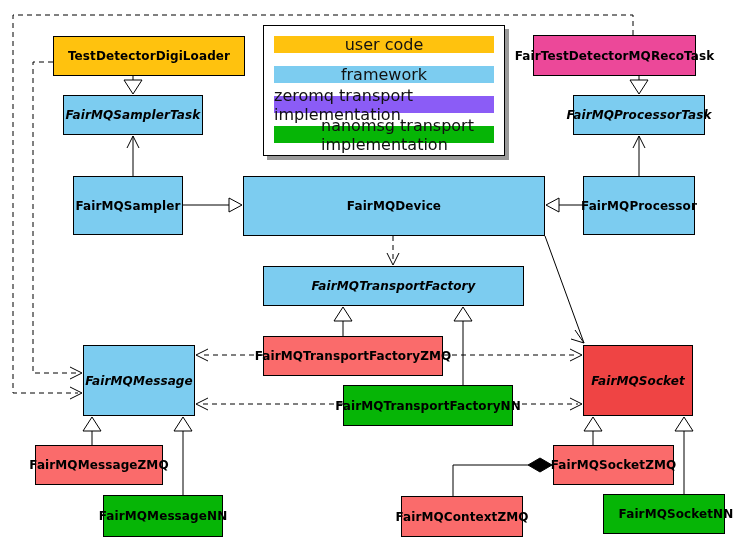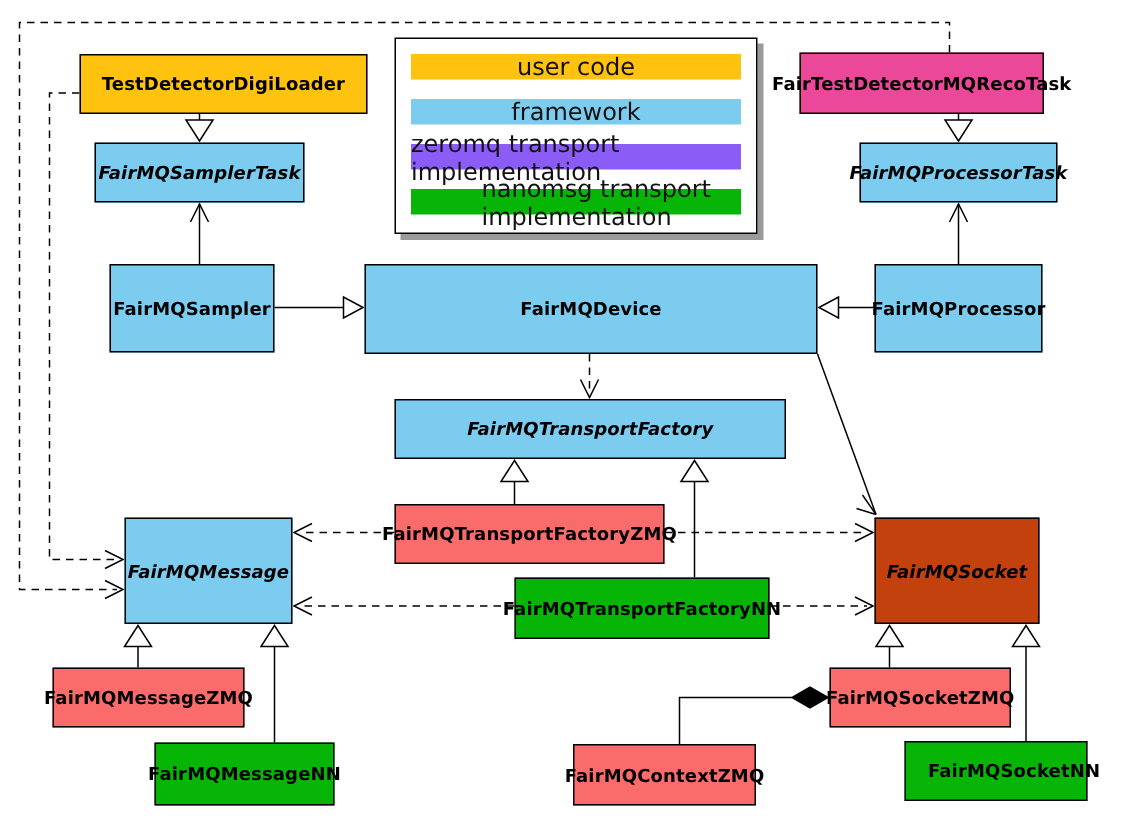--- a/index.html
+++ b/index.html
@@ -142,25 +142,25 @@
   <div class="node" style="left: 583px; top: 176px; width: 112px; height: 59px; background: rgb(124, 204, 240);">FairMQProcessor</div>
 
   <div class="node abstract" style="left: 263px; top: 266px; width: 261px; height: 40px; background: rgb(124, 204, 240);">FairMQTransportFactory</div>
 
   <div class="node" style="left: 263px; top: 336px; width: 180px; height: 40px; background: rgb(250, 107, 107);">FairMQTransportFactoryZMQ</div>
 
   <div class="node" style="left: 343px; top: 385px; width: 170px; height: 41px; background: rgb(6, 181, 6);">FairMQTransportFactoryNN</div>
 
   <div class="node abstract" style="left: 83px; top: 345px; width: 112px; height: 71px; background: rgb(124, 204, 240);">FairMQMessage</div>
 
-  <div class="node abstract" style="left: 583px; top: 345px; width: 110px; height: 71px; background: #c2410c;">FairMQSocket</div>
+  <div class="node abstract" style="left: 583px; top: 345px; width: 110px; height: 71px; background: #ef4444;">FairMQSocket</div>
 
   <div class="node" style="left: 35px; top: 445px; width: 128px; height: 40px; background: rgb(250, 107, 107);">FairMQMessageZMQ</div>
 
   <div class="node" style="left: 103px; top: 495px; width: 120px; height: 42px; background: rgb(6, 181, 6);">FairMQMessageNN</div>
 
   <div class="node" style="left: 553px; top: 445px; width: 121px; height: 40px; background: rgb(250, 107, 107);">FairMQSocketZMQ</div>
 
   <div class="node" style="left: 603px; top: 494px; width: 122px; height: 40px; background: rgb(6, 181, 6); padding-left: 24px;">FairMQSocketNN</div>
 
-  <div class="node" style="left: 382px; top: 496px; width: 122px; height: 41px; background: rgb(250, 107, 107);">FairMQContextZMQ</div>
+  <div class="node" style="left: 401px; top: 496px; width: 122px; height: 41px; background: rgb(250, 107, 107);">FairMQContextZMQ</div>
 
 </div>
 
 </body></html>

